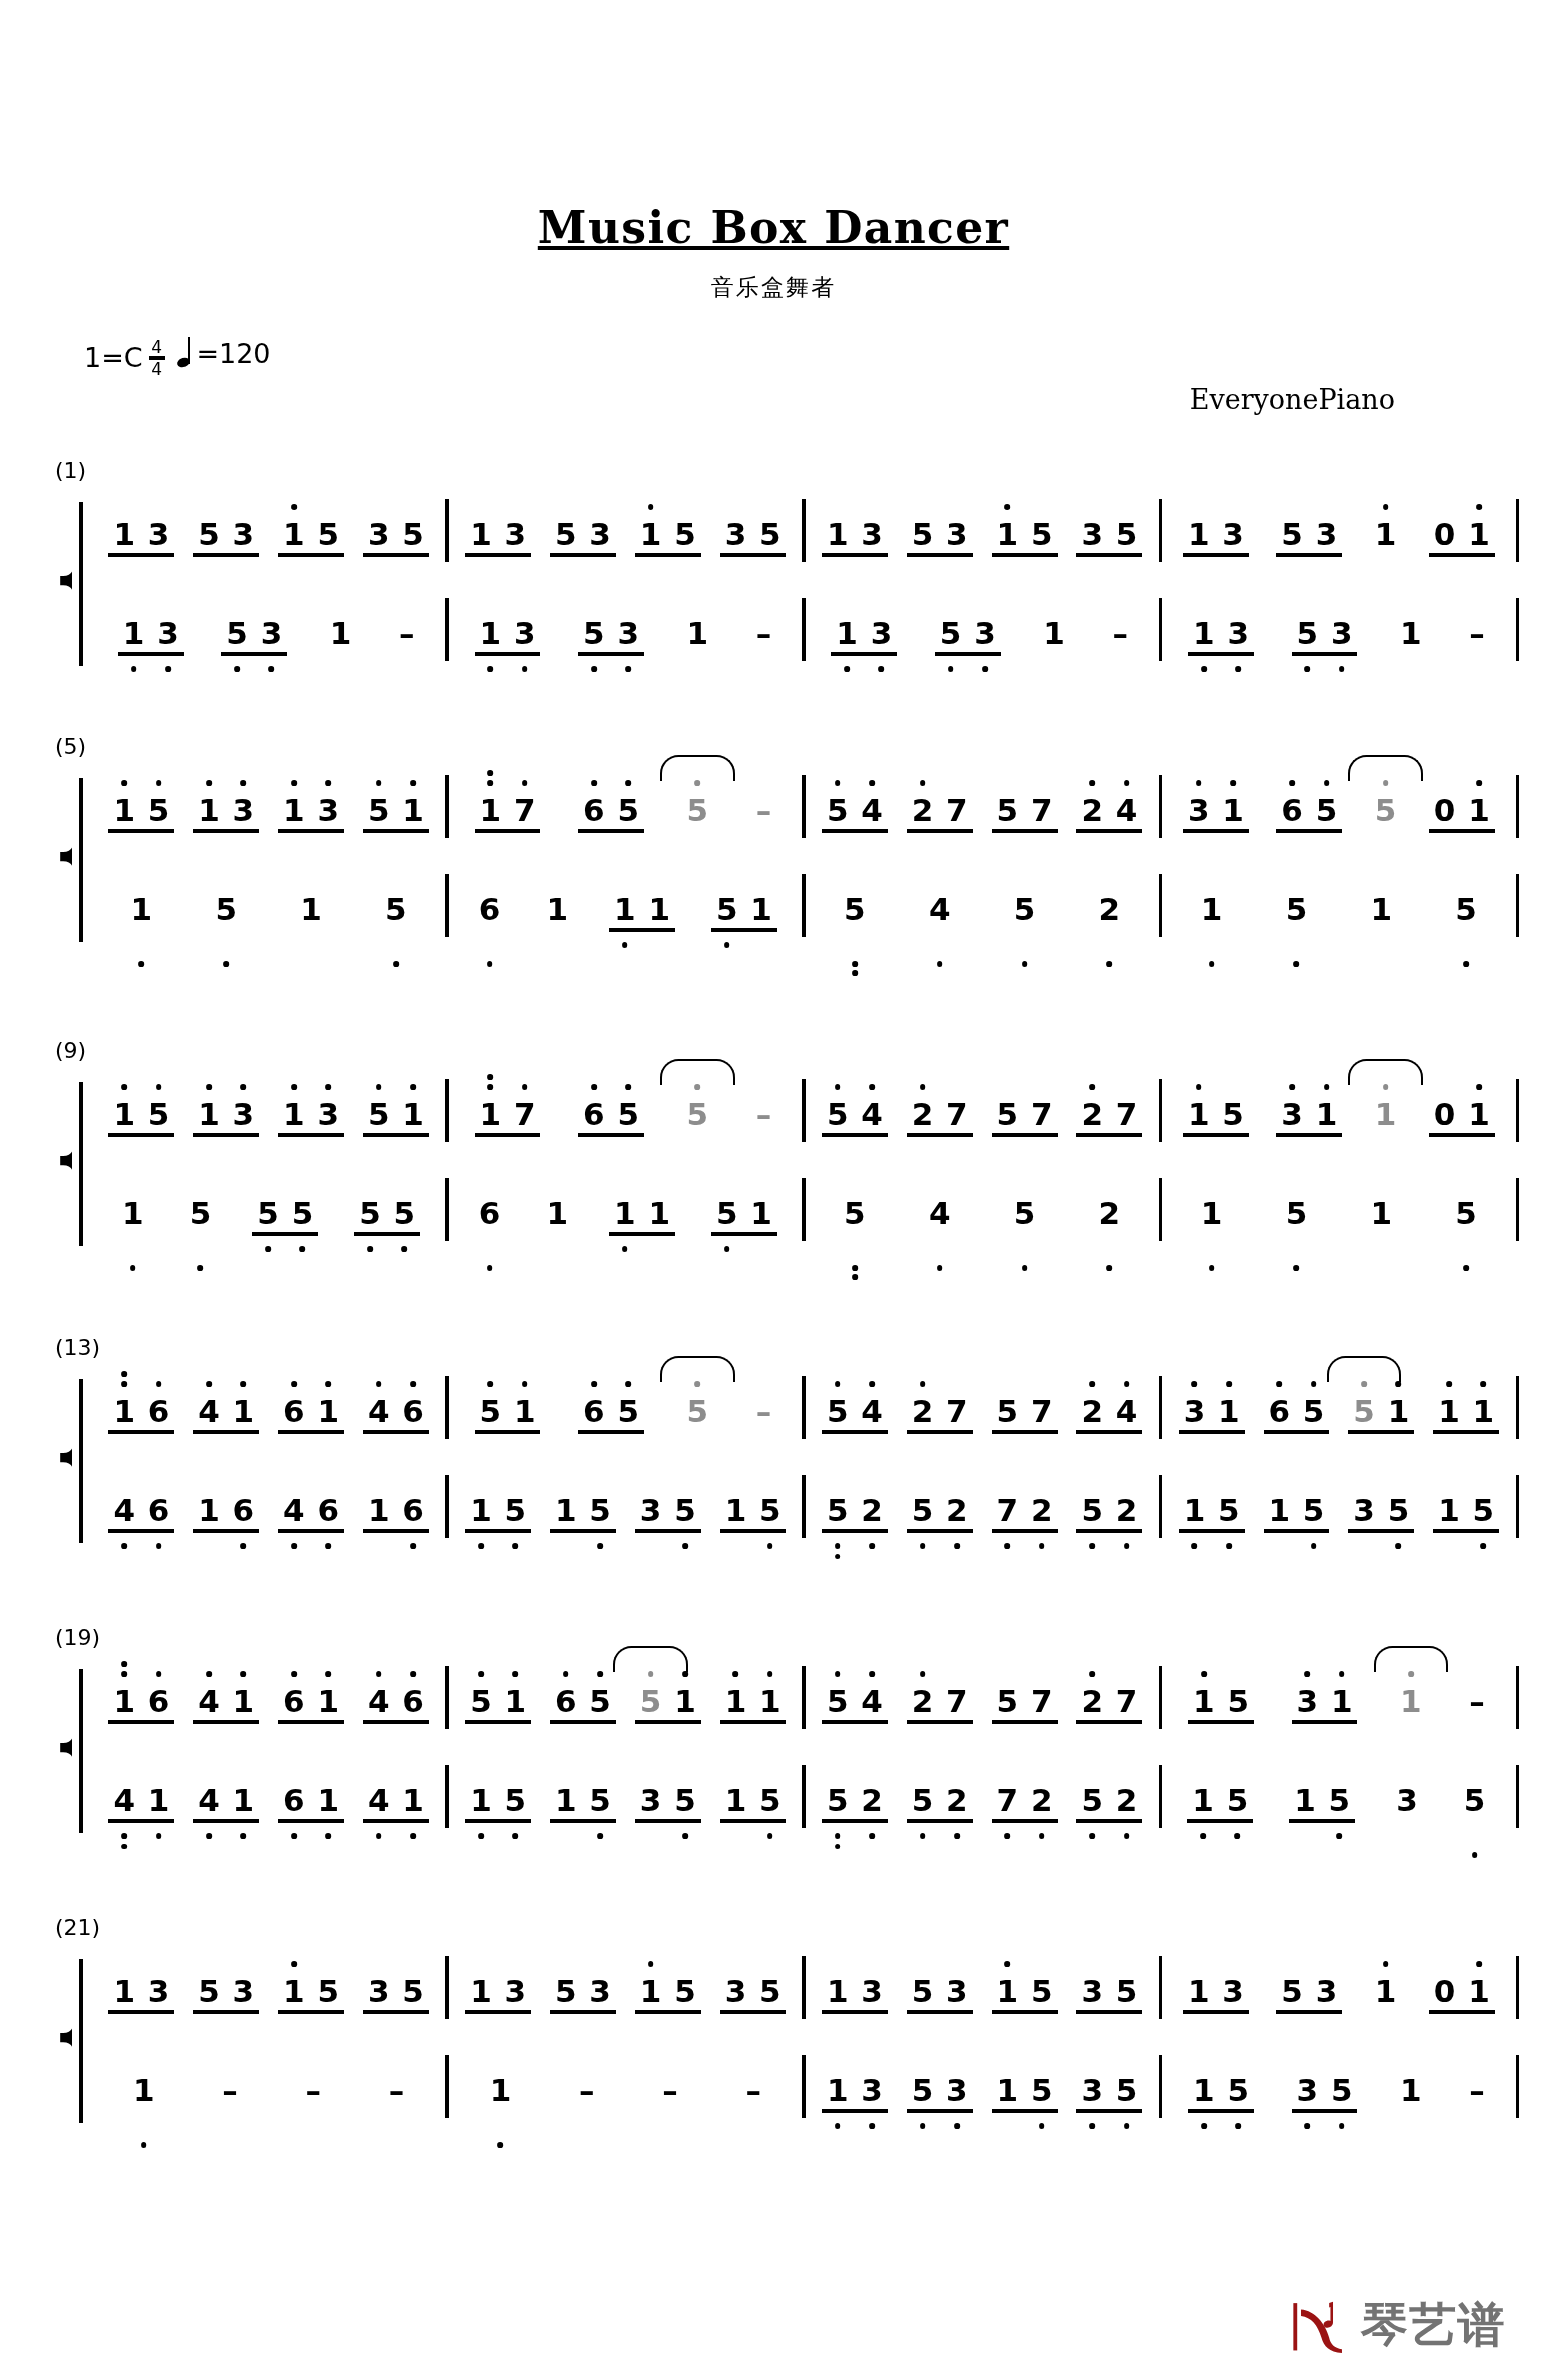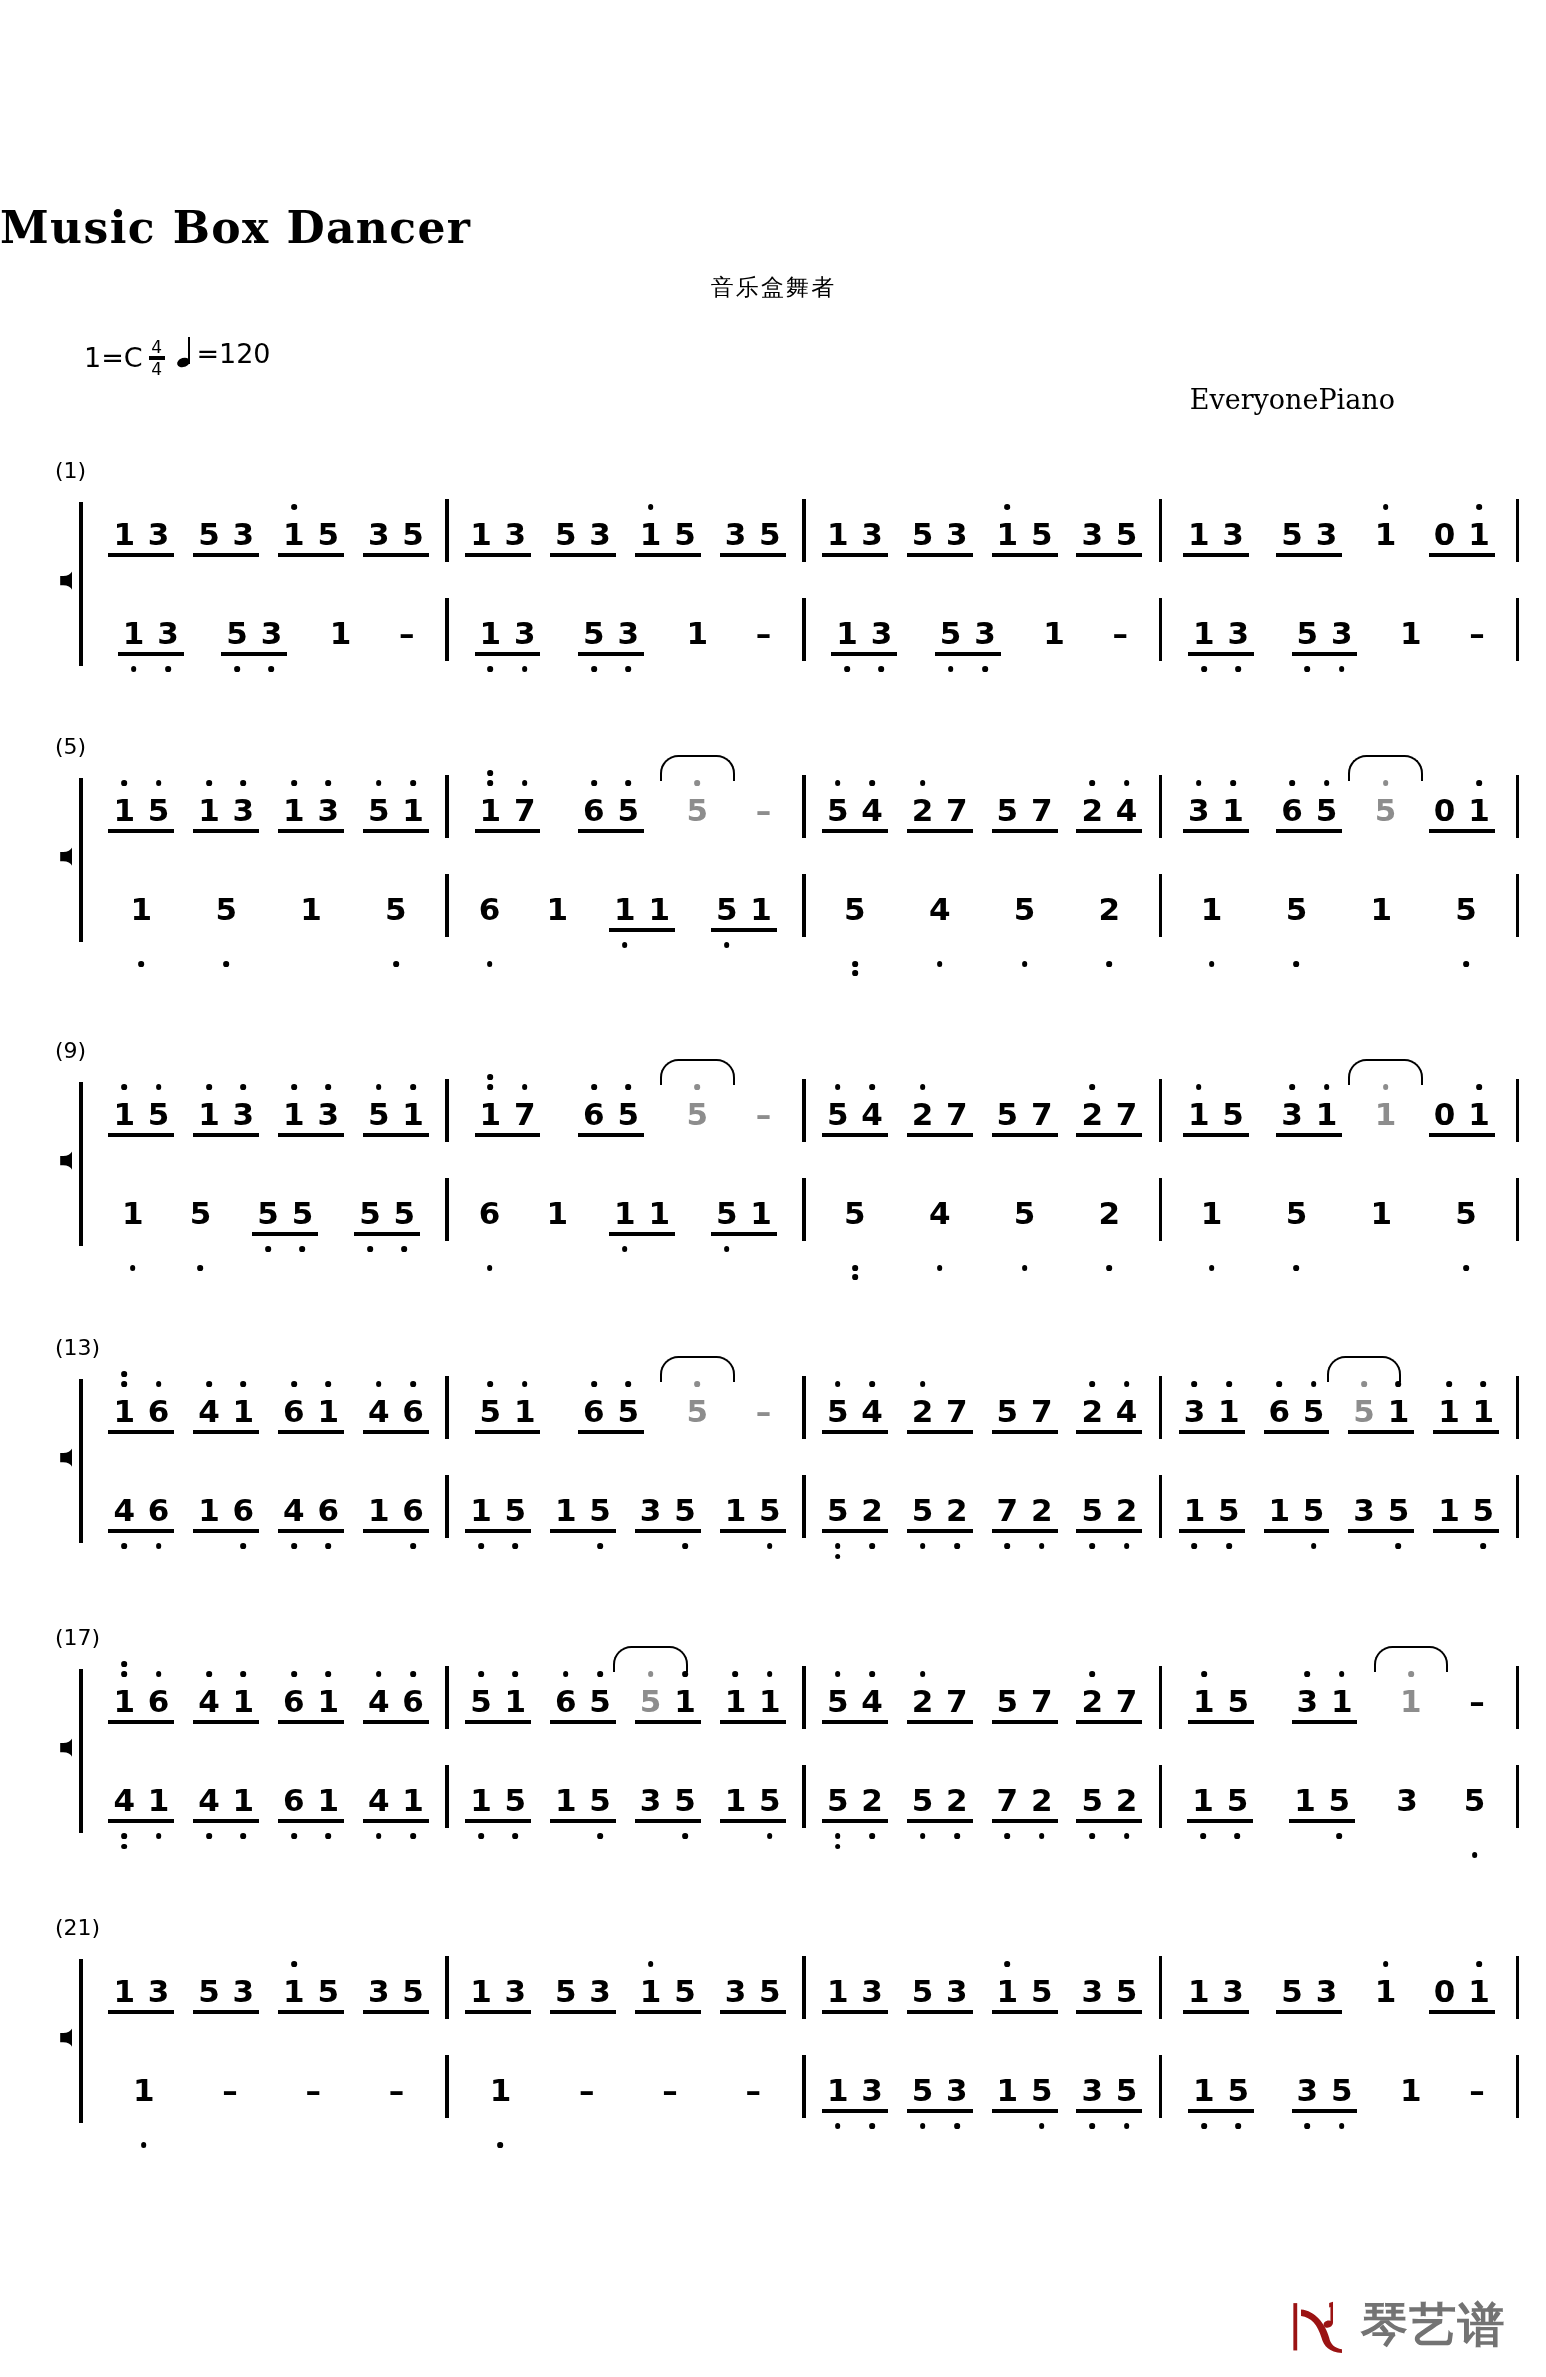--- a/index.html
+++ b/index.html
@@ -1,22 +1,22 @@
 <!DOCTYPE html>
 <html style="font-size:11.3px"><head>
 <meta charset="utf-8">
 <style>
   html,body{margin:0;padding:0;background:#fff;}
   body{width:1547px;height:2377px;position:relative;
        font-family:"Liberation Serif",serif;color:#000;overflow:hidden;}
 
   
-  .title{position:absolute;left:0;right:0;top:202px;text-align:left;
+  .title{position:absolute;left:0;right:0;top:202px;text-align:center;
          font-family:"DejaVu Serif",serif;font-size:44px;font-weight:700;
-         letter-spacing:1.4px;}
+         letter-spacing:1.4px;text-decoration:underline;}
   .subtitle{position:absolute;left:0;right:0;top:272px;text-align:center;
             font-family:Liberation Sans, sans-serif;font-size:23px;letter-spacing:2.1px;}
 
   .keysig{position:absolute;left:84px;top:338px;
           font-family:"DejaVu Sans",sans-serif;font-size:27px;
           display:flex;align-items:center;gap:2.8px;justify-content:center;}
   .frac{display:inline-flex;flex-direction:column;align-items:center;
         font-size:17px;line-height:1.0;margin-left:3.5px;position:relative;top:0.7px;}
   .frac .num{padding:0 1.4px;}
   .frac .bar{width:15.6px;height:1.4px;background:#000;margin:0.7px 0;}
@@ -655,21 +655,21 @@
             <span class="note">1</span>
             <span class="note">5<i class="dn"></i></span>
           </div>
         </div>
     <div class="bar"></div>
    </div>
   </div>
 </div>
 
 <div class="system" style="top:1662px">
-  <div class="sysnum">(17)</div>
+  <div class="sysnum">(19)</div>
   <div class="brace">
       <span>{</span>
     </div>
   <div class="leftbar"></div>
 
   <div class="staff treble">
    <div class="row">
     <div class="measure">
           <div class="grp beam1">
             <span class="note">1<i class="up2"></i><i class="up"></i></span>

